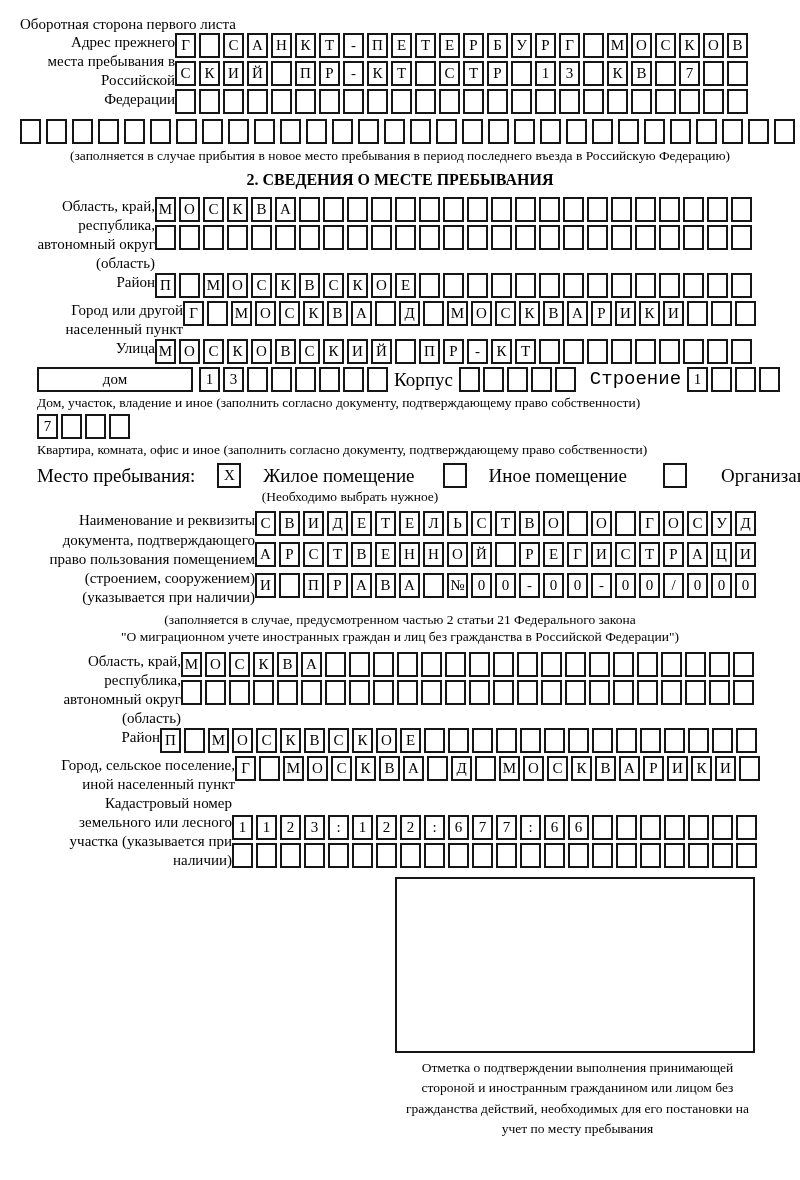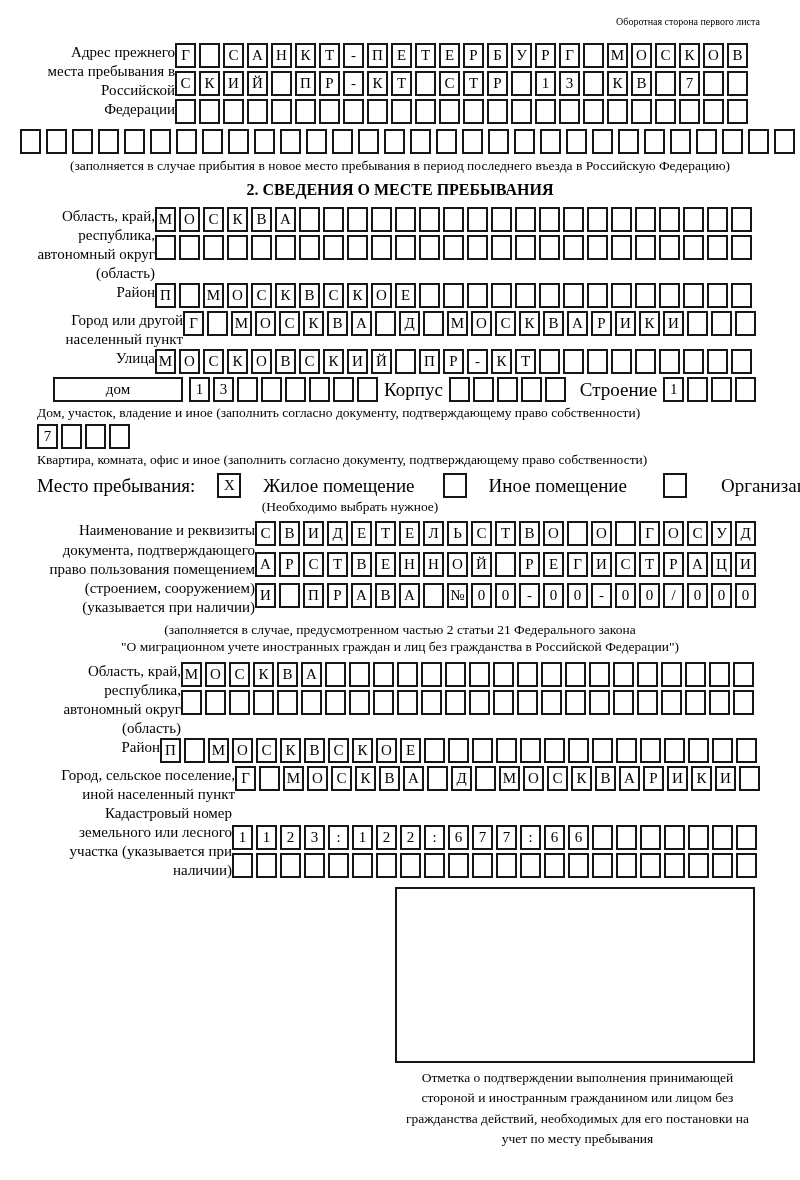--- a/index.html
+++ b/index.html
@@ -2,21 +2,21 @@
 <html><head>
 <meta charset="utf-8">
 <style>
   * { margin:0; padding:0; box-sizing:border-box; }
   html,body { width:800px; height:1180px; overflow:hidden; }
   body {
     font-family:"Liberation Serif", serif;
     color:#000; background:#fff;
   }
   .page { padding:16px 20px 0 20px; width:800px; }
-  .header-note { text-align:right; font-size:10px; padding-right:20px; margin-bottom:16px; }
+  .header-note { font-size:15px; padding-right:20px; }
 
   .row { display:flex; align-items:flex-start; }
   .lbl { font-size:15px; line-height:1.27; padding-left:17px; flex:0 0 auto;text-align:right; }
   .cells { display:flex; gap:3px; margin-bottom:3px; }
   .cell {
     flex:0 0 21px; width:21px; height:25px;
     border:2px solid #161616; background:#fff;
     font-size:15px; text-align:center; line-height:21px;
   }
   .widebox {
@@ -315,40 +315,40 @@
         <span class="cell"></span>
         <span class="cell"></span>
         <span class="cell"></span>
         <span class="cell"></span>
         <span class="cell"></span>
         <span class="cell"></span>
       </div>
   </div>
 
   <div class="row mb2" style="padding-left:17px; gap:6px; align-items:center;">
-    <div class="widebox" style="width:130px;margin-left:16px;">дом</div>
+    <div class="widebox" style="width:156px;">дом</div>
     <div class="cells" style="margin-bottom:0;">
         <span class="cell">1</span>
         <span class="cell">3</span>
         <span class="cell"></span>
         <span class="cell"></span>
         <span class="cell"></span>
         <span class="cell"></span>
         <span class="cell"></span>
         <span class="cell"></span>
       </div>
     <div class="inline-lbl">Корпус</div>
     <div class="cells" style="margin-bottom:0;">
         <span class="cell"></span>
         <span class="cell"></span>
         <span class="cell"></span>
         <span class="cell"></span>
         <span class="cell"></span>
       </div>
-    <div class="inline-lbl" style="margin-left:8px;">Строение</div>
+    <div class="inline-lbl" style="margin-left:8px;font-family:Liberation Mono, monospace;">Строение</div>
     <div class="cells" style="margin-bottom:0;">
         <span class="cell">1</span>
         <span class="cell"></span>
         <span class="cell"></span>
         <span class="cell"></span>
       </div>
   </div>
   <div class="caption mb2" style="padding-left:17px;">Дом, участок, владение и иное (заполнить согласно документу, подтверждающему право собственности)</div>
 
   <div class="row mb2" style="padding-left:17px; gap:8px; align-items:center; margin-top:3px;">

